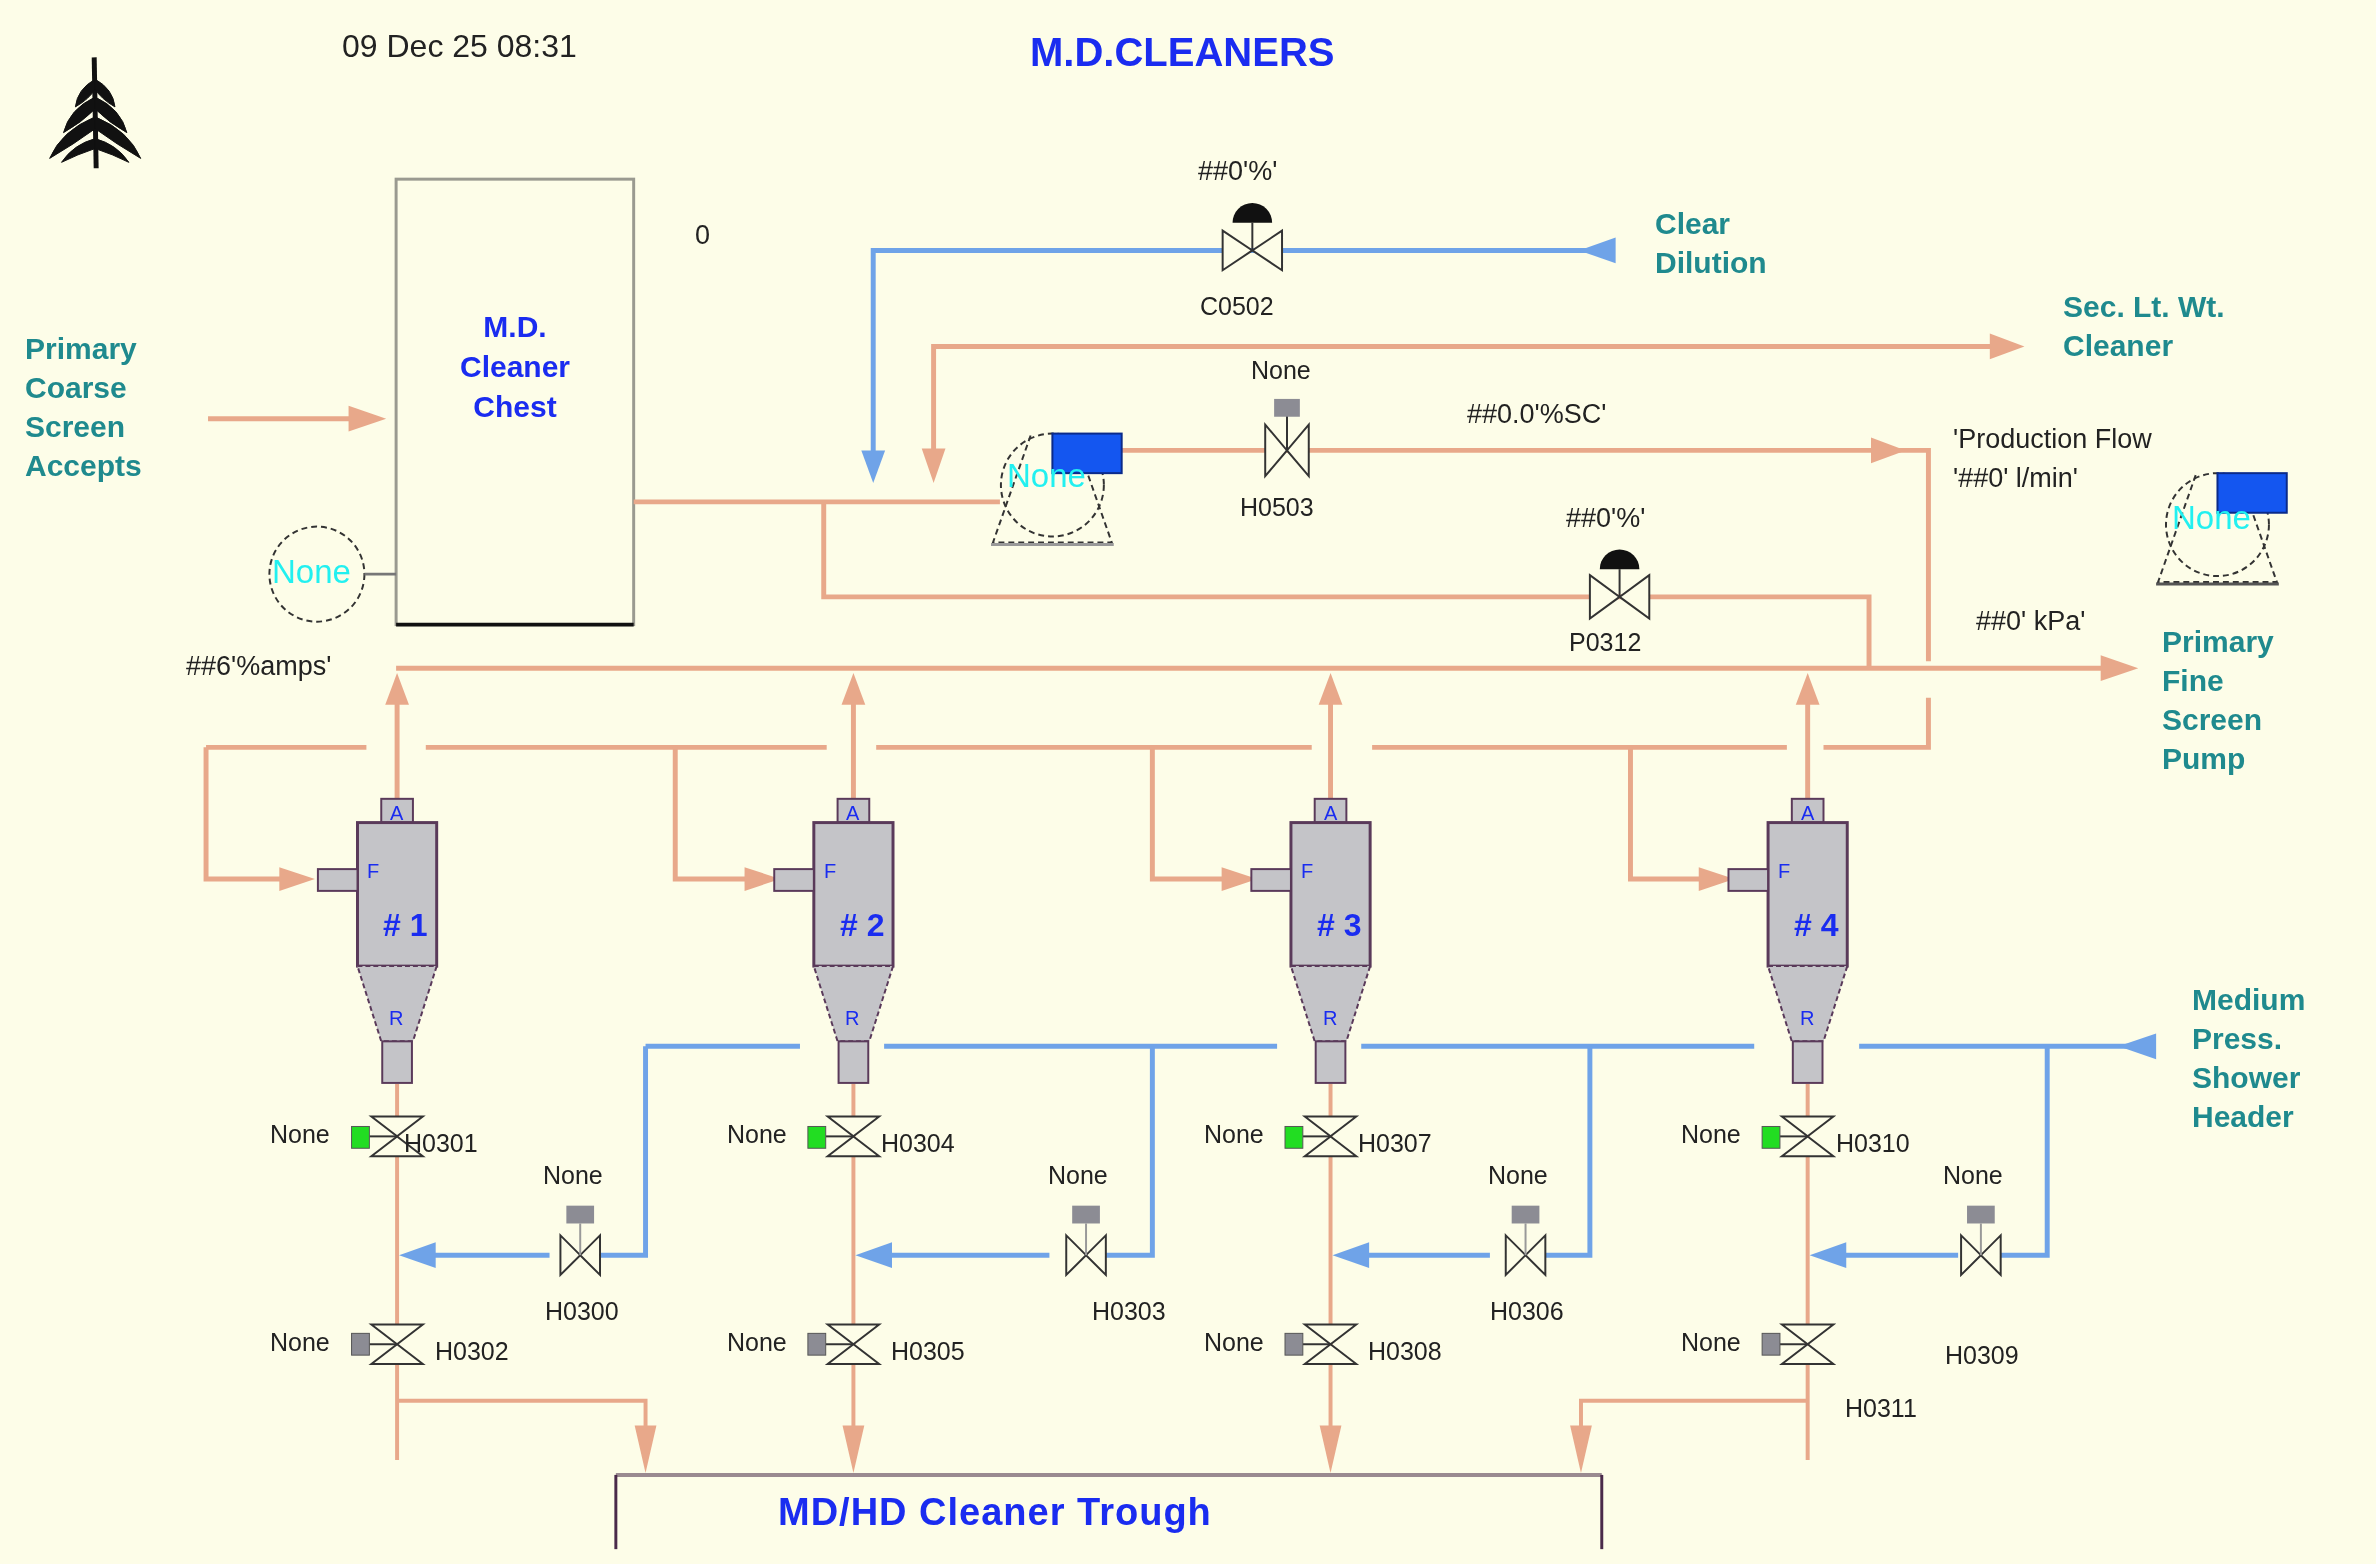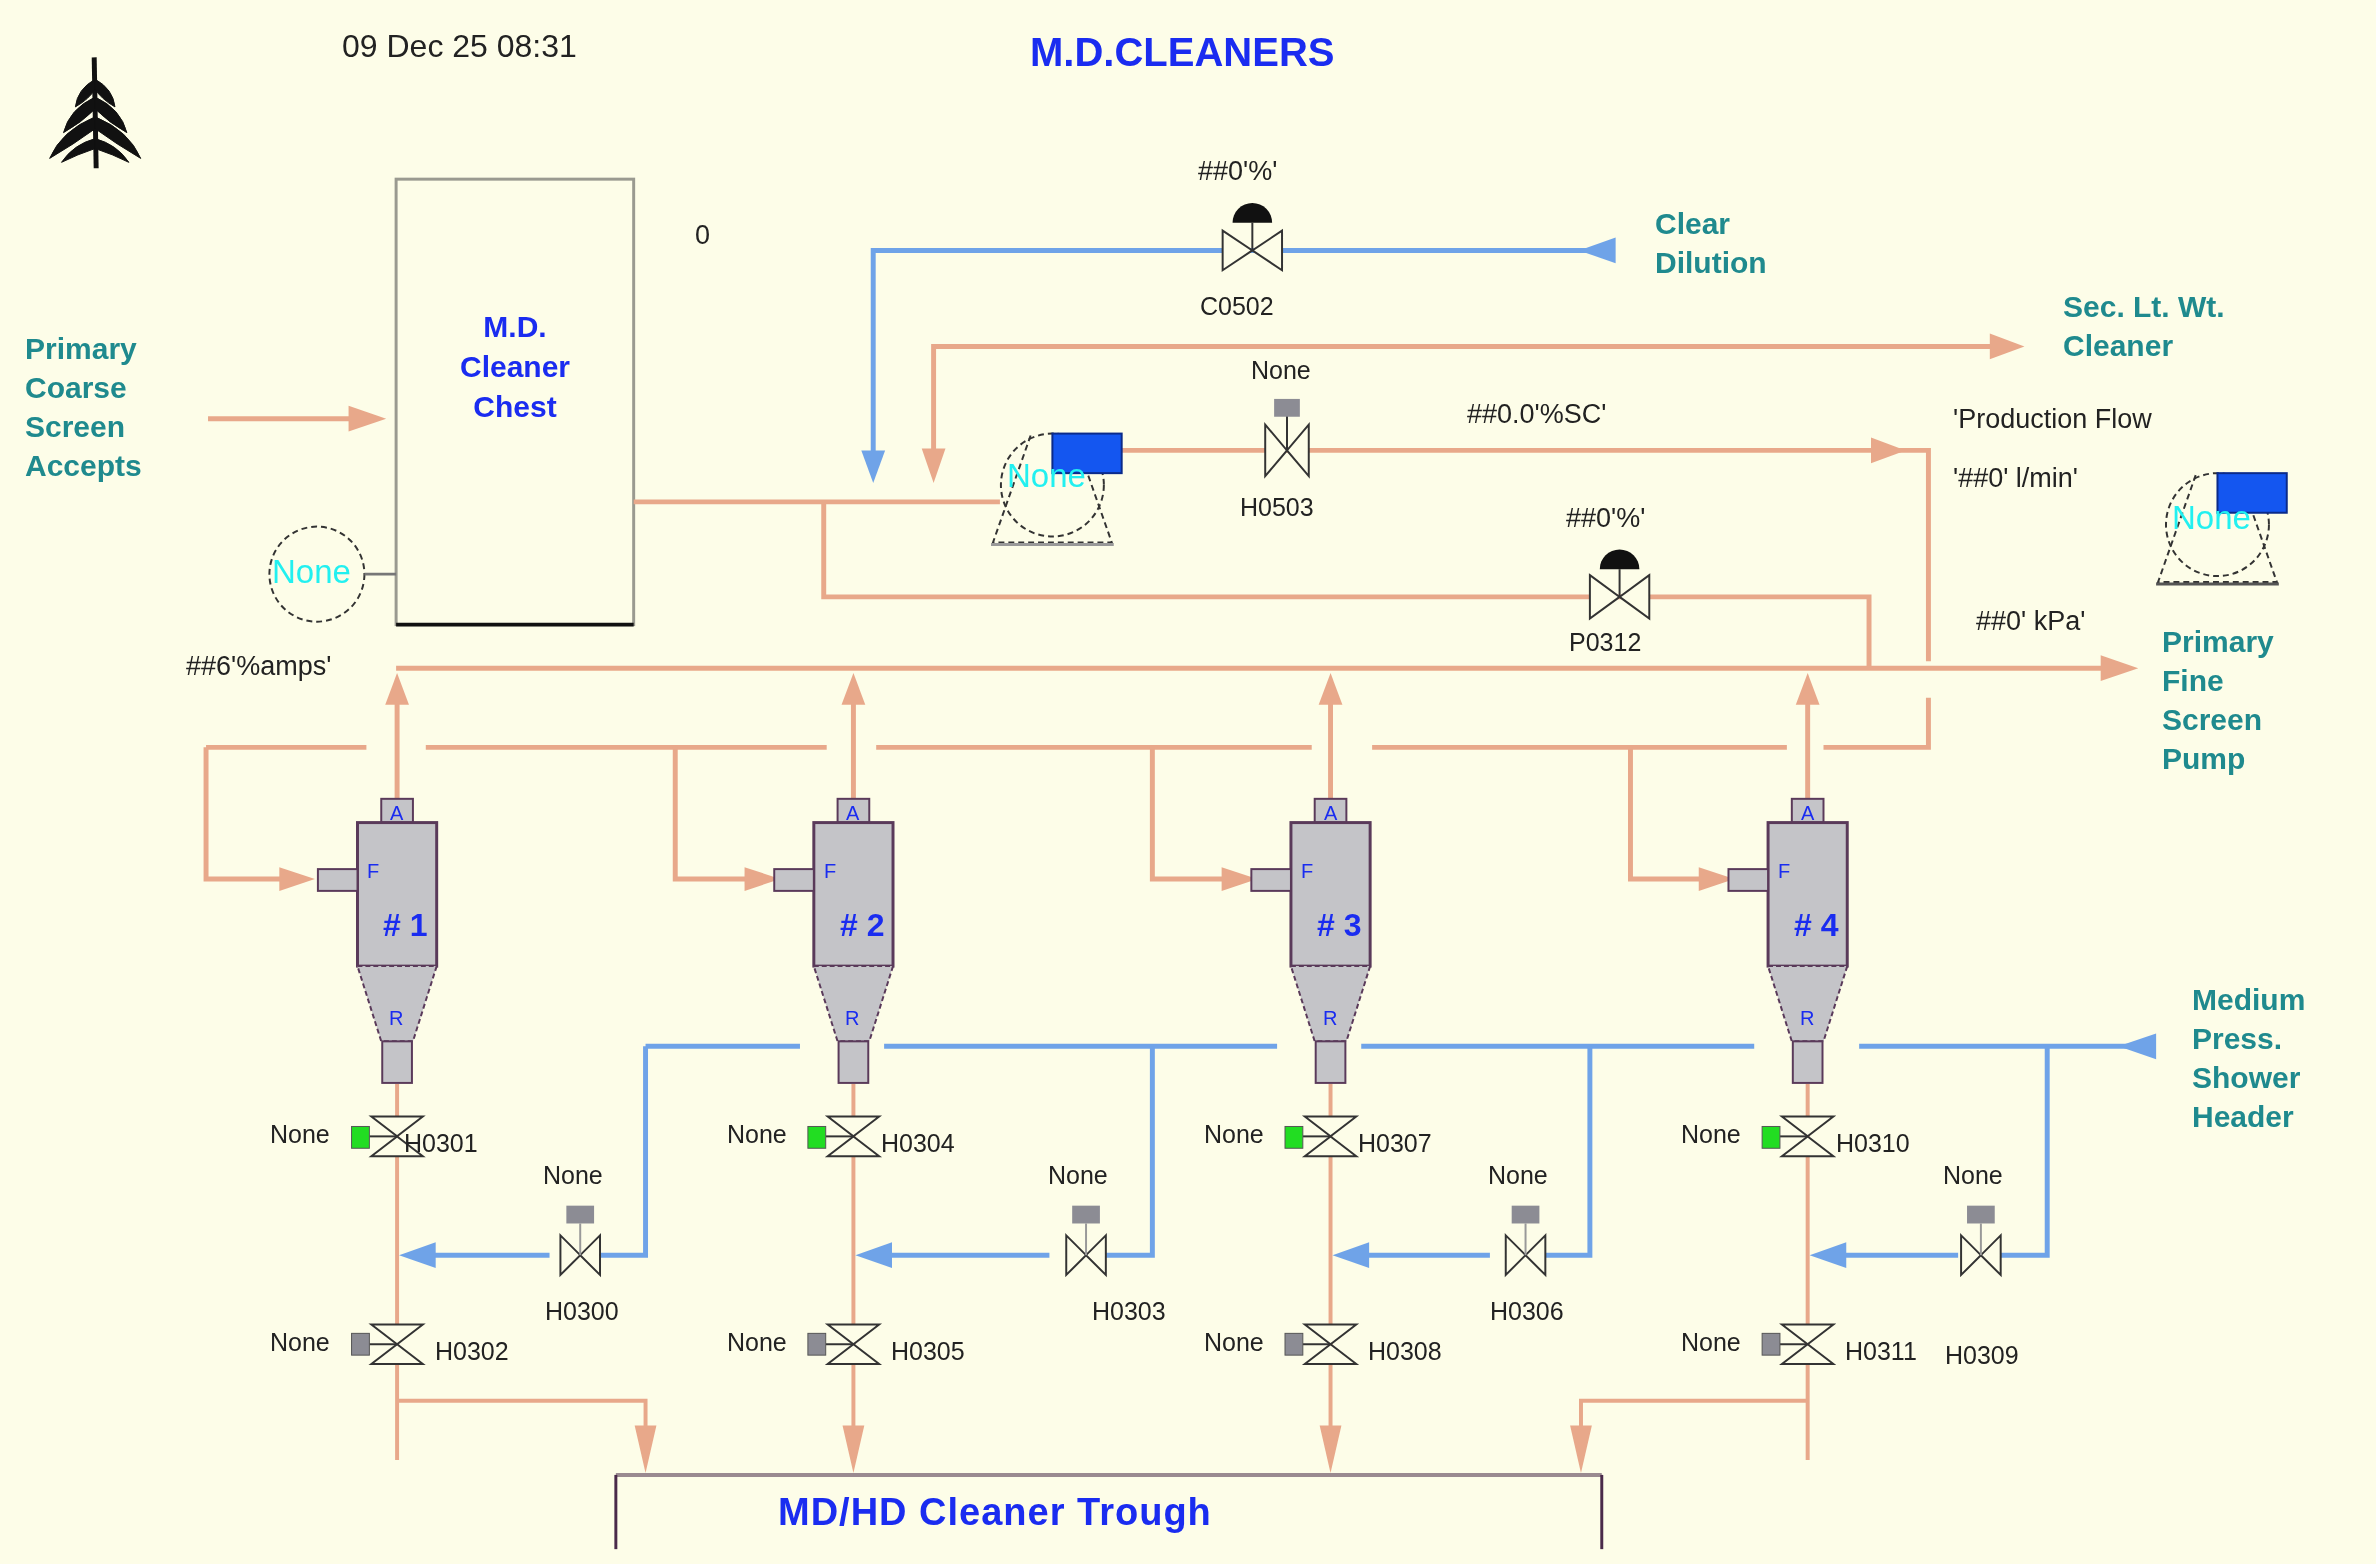--- a/index.html
+++ b/index.html
@@ -306,21 +306,21 @@
 Header</div>
 
 <div class="txt val" style="left:1198px;top:158px;">##0'%'</div>
 <div class="txt tag" style="left:1200px;top:294px;">C0502</div>
 <div class="txt tag" style="left:1251px;top:358px;">None</div>
 <div class="txt tag" style="left:1240px;top:495px;">H0503</div>
 <div class="txt val" style="left:1566px;top:505px;">##0'%'</div>
 <div class="txt tag" style="left:1569px;top:630px;">P0312</div>
 
 <div class="txt val" style="left:1467px;top:401px;">##0.0'%SC'</div>
-<div class="txt val" style="left:1953px;top:406px;">'Production Flow</div>
+<div class="txt val" style="left:1953px;top:426px;">'Production Flow</div>
 <div class="txt val" style="left:1953px;top:465px;">'##0' l/min'</div>
 <div class="txt val" style="left:1976px;top:608px;">##0' kPa'</div>
 
 <div class="txt none-cyan" style="left:1007px;top:459px;">None</div>
 <div class="txt none-cyan" style="left:2172px;top:501px;">None</div>
 
 <div class="txt trough-label" style="left:778px;top:1493px;">MD/HD Cleaner Trough</div>
 
 <div id="cleaner-texts">
     <div class="txt port" style="left: 390px; top: 803px;">A</div>
@@ -353,17 +353,17 @@
     <div class="txt tag" style="left: 1368px; top: 1339px;">H0308</div>
     <div class="txt tag" style="left: 1488px; top: 1163px;">None</div>
     <div class="txt tag" style="left: 1490px; top: 1299px;">H0306</div>
     <div class="txt port" style="left: 1801px; top: 803px;">A</div>
     <div class="txt port" style="left: 1778px; top: 861px;">F</div>
     <div class="txt port" style="left: 1800px; top: 1008px;">R</div>
     <div class="txt cl-num" style="left: 1794px; top: 909px;"># 4</div>
     <div class="txt tag" style="left: 1681px; top: 1122px;">None</div>
     <div class="txt tag" style="left: 1836px; top: 1131px;">H0310</div>
     <div class="txt tag" style="left: 1681px; top: 1330px;">None</div>
-    <div class="txt tag" style="left: 1845px; top: 1339px;">H0311</div>
+    <div class="txt tag" style="left: 1845px; top: 1396px;">H0311</div>
     <div class="txt tag" style="left: 1943px; top: 1163px;">None</div>
     <div class="txt tag" style="left: 1945px; top: 1343px;">H0309</div>
   </div>
 
 
 </body></html>

